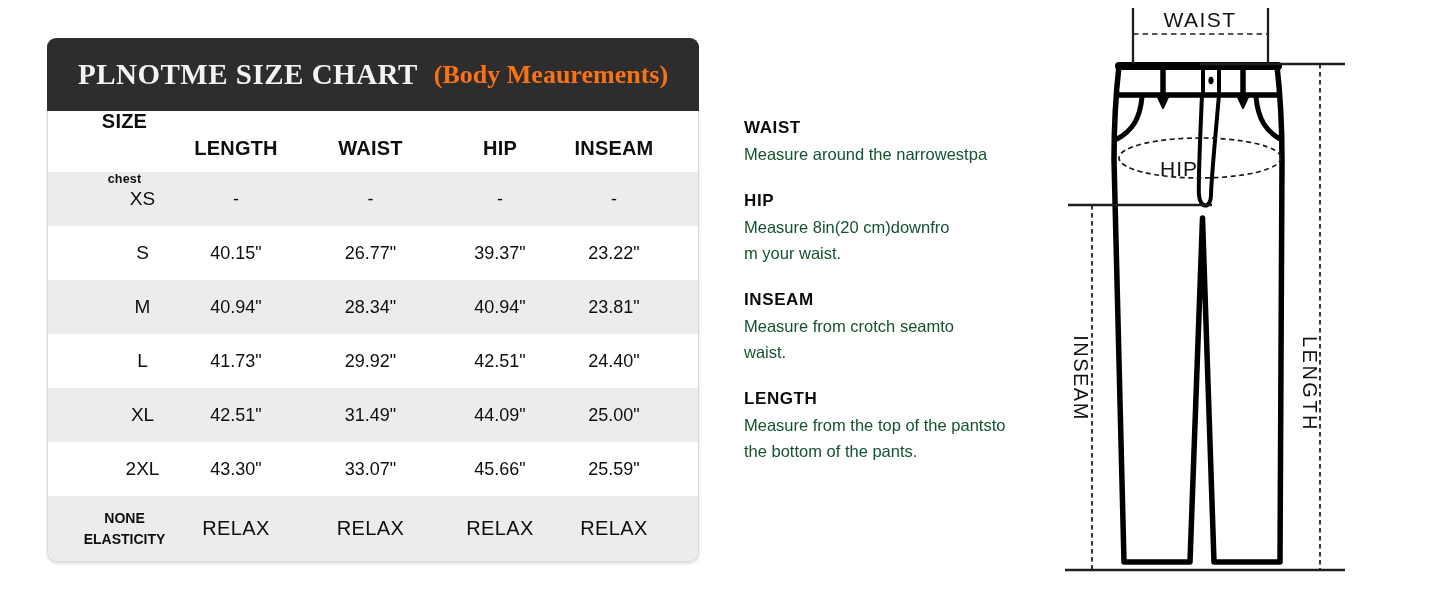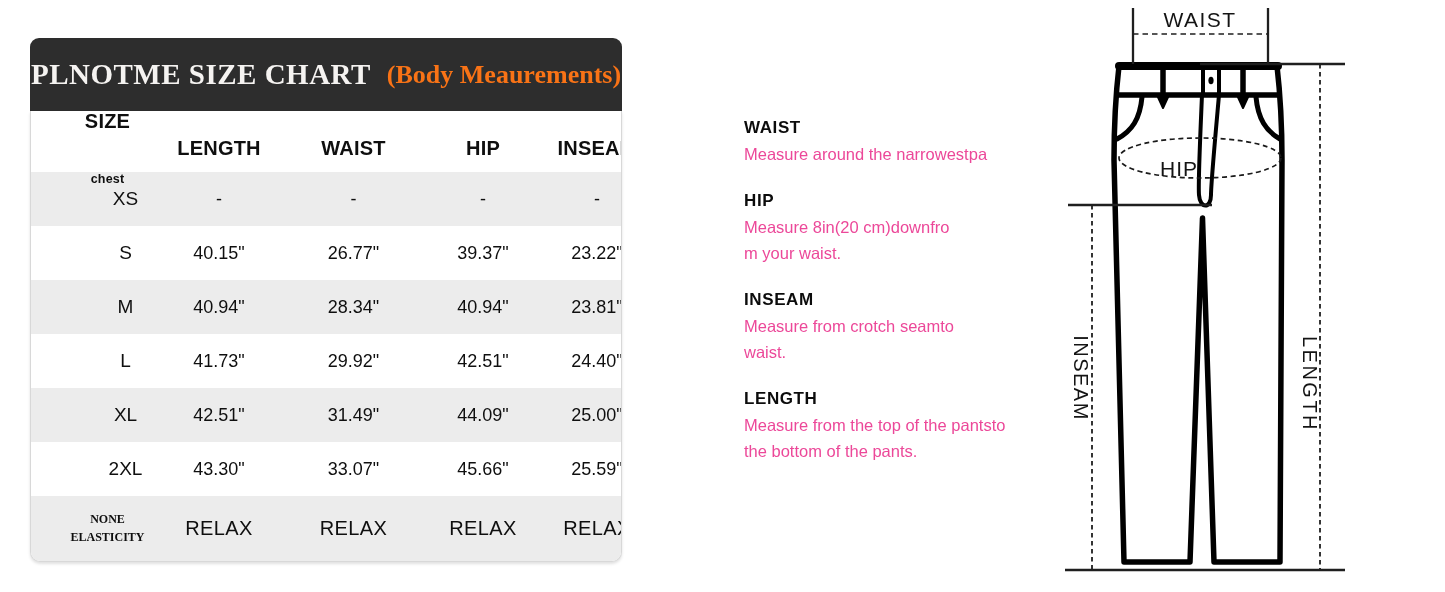--- a/index.html
+++ b/index.html
@@ -1,47 +1,47 @@
 <!DOCTYPE html>
 <html><head>
 <meta charset="utf-8">
 <style>
   * { margin:0; padding:0; box-sizing:border-box; }
   html,body { width:1445px; height:592px; background:#ffffff; }
   body { position:relative; font-family:"Liberation Sans", sans-serif; color:#0f0f0f; overflow:hidden; }
 
   
-  #size-chart { position:absolute; left:30px; top:38px; width:592px; }
+  #size-chart { position:absolute; left:47px; top:38px; width:652px; }
   .chart-header { height:73px; background:#2d2d2d; border-radius:9px 9px 0 0;
                   display:flex; align-items:center; justify-content:center; gap:16px; }
   .chart-title { font-family:"Liberation Serif", serif; font-weight:bold; font-size:29px;
                  color:#f5f3f1; letter-spacing:.5px; white-space:nowrap; }
   .chart-subtitle { font-family:"Liberation Serif", serif; font-weight:bold; font-size:26px;
                  color:#f97316; white-space:nowrap; }
   .chart-body { background:#fff; border:1px solid #d8d8d8; border-top:none;
                 border-radius:0 0 10px 10px; overflow:hidden;
                 box-shadow:0 2px 3px rgba(0,0,0,.12); }
   .trow { display:grid; grid-template-columns:153px 70px 199px 60px 168px;
           align-items:center; justify-items:center; text-align:center; white-space:nowrap; }
   .trow.alt { background:#ececec; }
   .thead { height:61px; }
   .col-head { font-size:20px; font-weight:bold; letter-spacing:.2px; }
   .size-head { display:flex; flex-direction:column; align-items:center; line-height:1.08;gap:40px; }
   .size-head .unit { font-size:12.5px; font-weight:bold; }
   .data-row { height:54px; font-size:18px; }
   .size-cell { font-size:19px;margin-left:36px; }
   .footer-row { height:65px; }
-  .elasticity-cell { font-size:12px; font-weight:bold; white-space:pre-line; line-height:1.45;font-family:Liberation Serif, serif; }
+  .elasticity-cell { font-size:14px; font-weight:bold; white-space:pre-line; line-height:1.45; }
   .relax-cell { font-size:20px; letter-spacing:.4px; }
 
   
   #instructions { position:absolute; left:744px; top:115px; width:312px; }
   .inst-section { margin-bottom:21px; }
   .inst-heading { font-size:17px; font-weight:bold; letter-spacing:.6px; line-height:26px; color:#0c0c0c; }
-  .inst-line { font-size:16.5px; line-height:26px; color:#ec4899; }
+  .inst-line { font-size:16.5px; line-height:26px; color:#14532d; }
 
   
   #diagram { position:absolute; left:1040px; top:0; width:405px; height:592px; }
   .diag-label { font-family:"Liberation Sans", sans-serif; fill:#141414; }
 </style>
 </head>
 <body>
 
 <div id="size-chart">
   <div class="chart-header">

